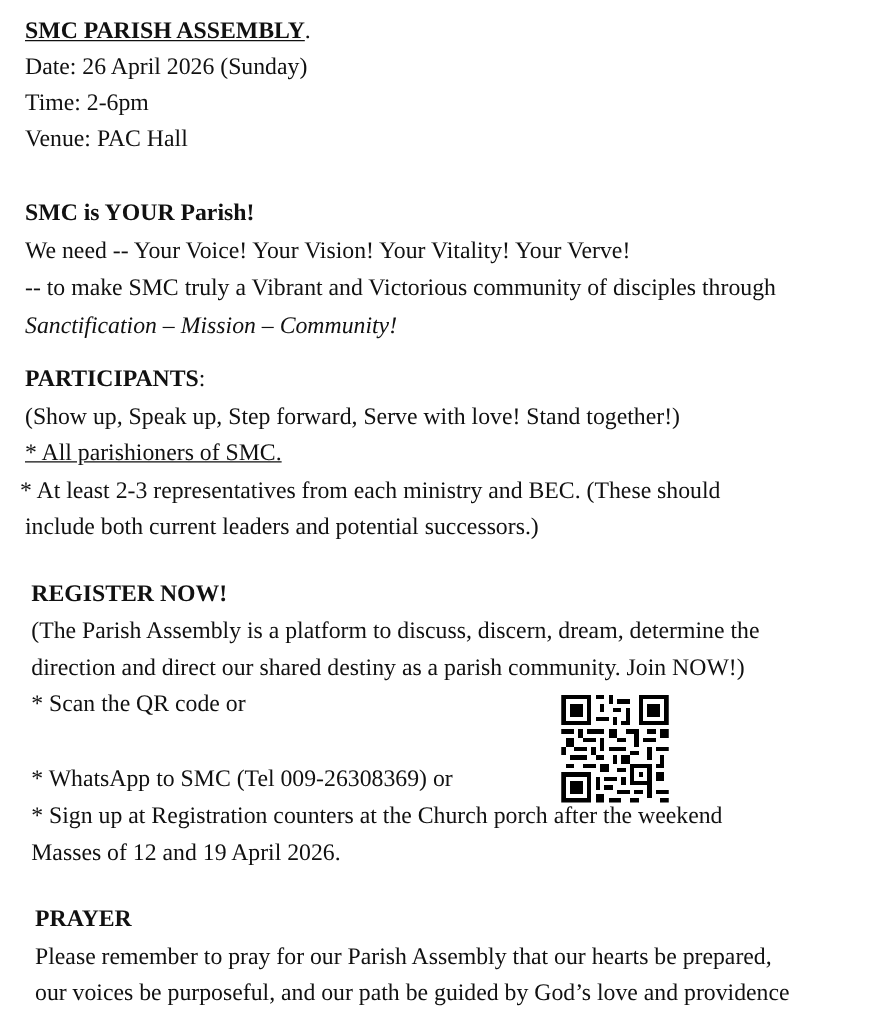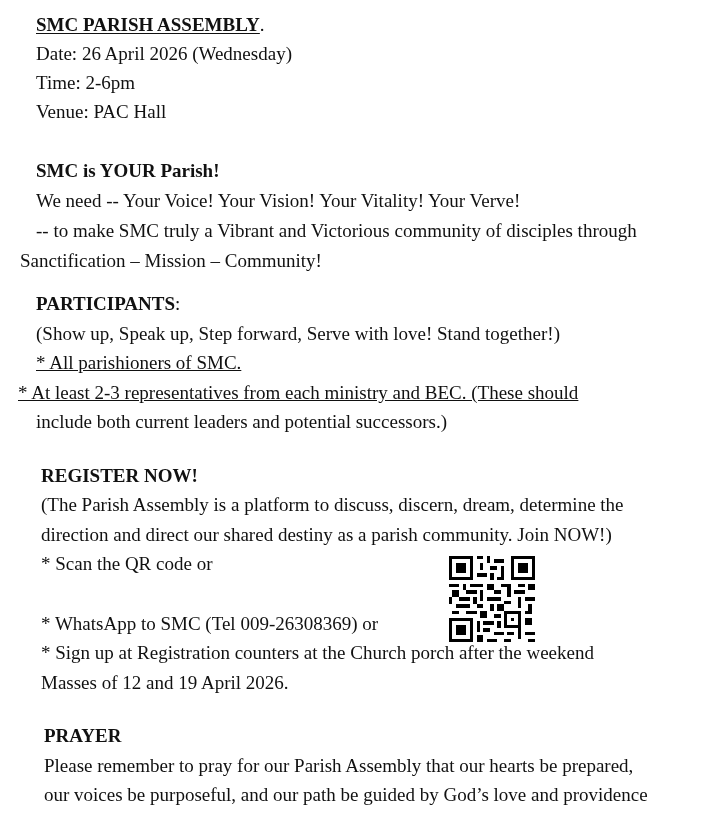--- a/index.html
+++ b/index.html
@@ -1,49 +1,49 @@
 <!DOCTYPE html>
 <html><head>
 <meta charset="utf-8">
 <style>
   html, body { margin: 0; padding: 0; background: #ffffff; }
   body {
     width: 717px; height: 822px; overflow: hidden; position: relative;
     font-family: "Liberation Serif", "DejaVu Serif", serif;
     font-size: 19px; color: #111111;
   }
-  .line { position: absolute; white-space: nowrap; line-height: 22px; margin-left: 16px; }
+  .line { position: absolute; white-space: nowrap; line-height: 22px; }
   .b { font-weight: bold; }
   .u { text-decoration: underline; text-underline-offset: 2px; }
   .qr {
     position: absolute; left: 449px; top: 556px; width: 86px; height: 86px;
   }
   .qr svg { width: 100%; height: 100%; display: block; }
 </style>
 </head>
 <body>
 
 <div class="line" style="left:20px; top:14px;">
   <span class="b u">SMC PARISH ASSEMBLY</span><span>.</span>
 </div>
-<div class="line" style="left:20px; top:43px;">Date: 26 April 2026 (Wednesday)</div>
+<div class="line" style="left:20px; top:43px;">Date: 26 April 2026 (Sunday)</div>
 <div class="line" style="left:20px; top:72px;">Time: 2-6pm</div>
 <div class="line" style="left:20px; top:101px;">Venue: PAC Hall</div>
 
 <div class="line b" style="left:20px; top:160px;">SMC is YOUR Parish!</div>
 <div class="line" style="left:20px; top:190px;">We need -- Your Voice! Your Vision! Your Vitality! Your Verve!</div>
 <div class="line" style="left:20px; top:220px;">-- to make SMC truly a Vibrant and Victorious community of disciples through</div>
-<div class="line" style="left:4px; top:250px;">Sanctification – Mission – Community!</div>
+<div class="line" style="left:20px; top:250px;font-style:italic;">Sanctification – Mission – Community!</div>
 
 <div class="line" style="left:20px; top:293px;">
   <span class="b">PARTICIPANTS</span><span>:</span>
 </div>
 <div class="line" style="left:20px; top:323px;">(Show up, Speak up, Step forward, Serve with love! Stand together!)</div>
 <div class="line" style="left:20px; top:352px;text-decoration:underline;">* All parishioners of SMC.</div>
-<div class="line" style="left:2px; top:382px;text-decoration:underline;">* At least 2-3 representatives from each ministry and BEC. (These should</div>
+<div class="line" style="left:16px; top:382px;">* At least 2-3 representatives from each ministry and BEC. (These should</div>
 <div class="line" style="left:20px; top:411px;">include both current leaders and potential successors.)</div>
 
 <div class="line b" style="left:25px; top:465px;">REGISTER NOW!</div>
 <div class="line" style="left:25px; top:494px;">(The Parish Assembly is a platform to discuss, discern, dream, determine the</div>
 <div class="line" style="left:25px; top:524px;">direction and direct our shared destiny as a parish community. Join NOW!)</div>
 <div class="line" style="left:25px; top:553px;text-align:right;">* Scan the QR code or</div>
 <div class="line" style="left:25px; top:613px;">* WhatsApp to SMC (Tel 009-26308369) or</div>
 <div class="line" style="left:25px; top:642px;">* Sign up at Registration counters at the Church porch after the weekend</div>
 <div class="line" style="left:25px; top:672px;text-align:right;">Masses of 12 and 19 April 2026.</div>
 

